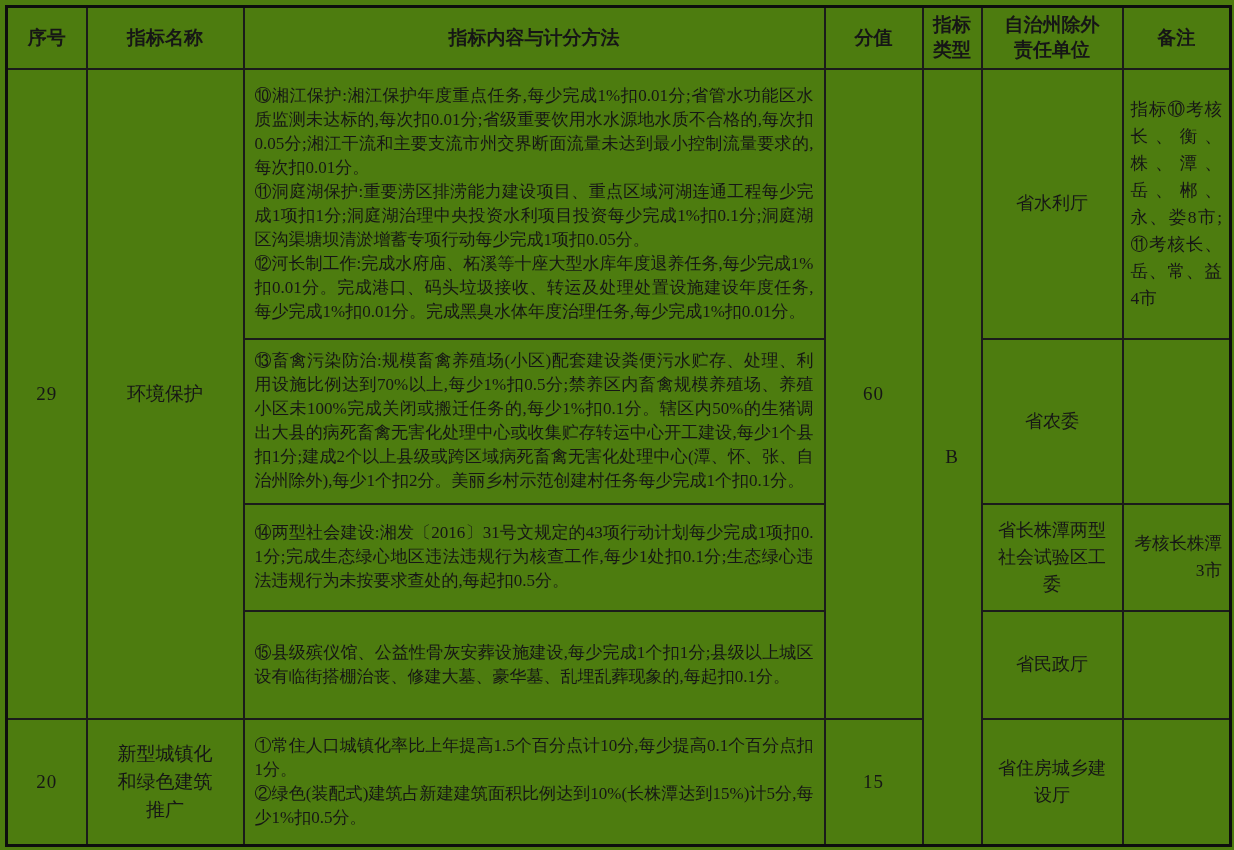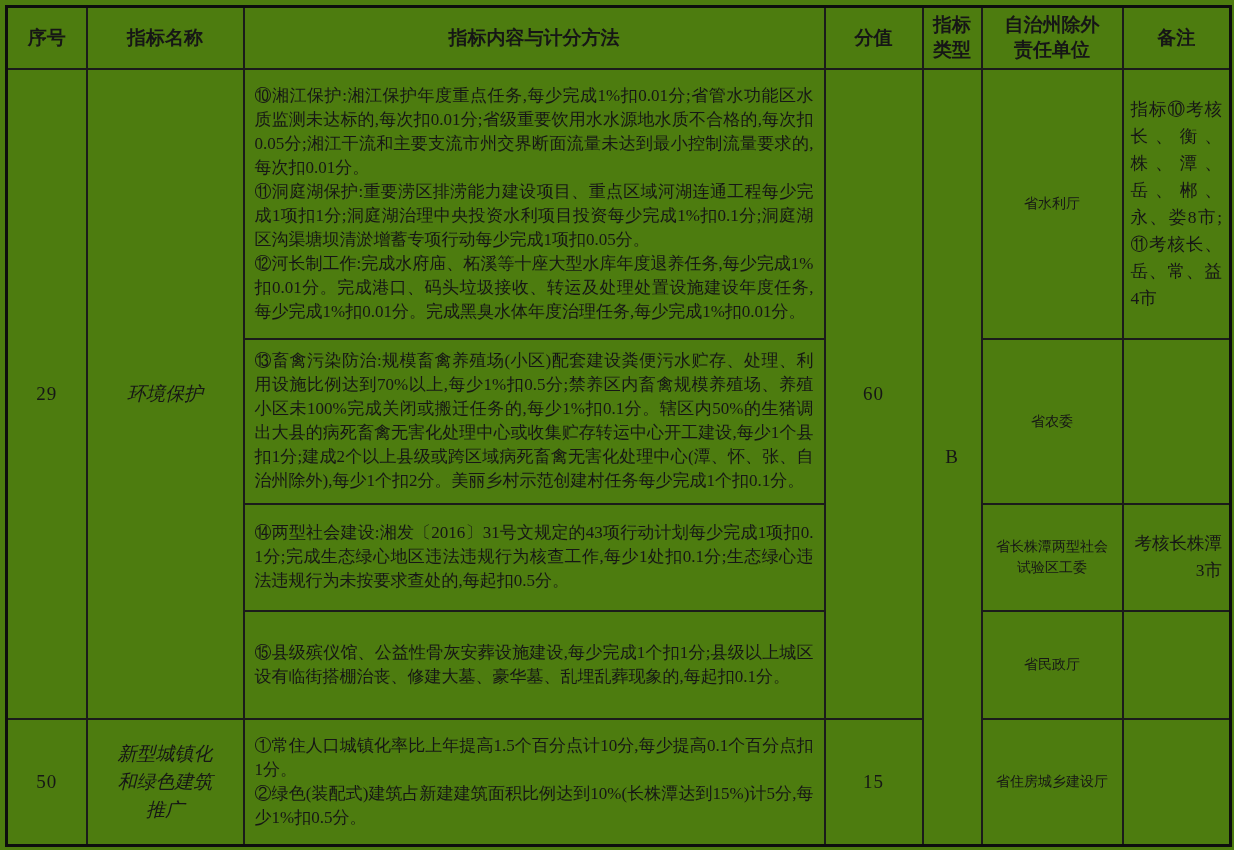--- a/index.html
+++ b/index.html
@@ -43,35 +43,34 @@
     font-size: 19px;
     text-align: center;
     letter-spacing: 1px;
     margin-left: 16px;
   }
   .name-cell {
     font-size: 19px;
     text-align: center;
     padding: 0 28px;
     line-height: 1.45;
-    font-style: italic;
   }
   .content-cell {
     font-size: 17px;
     line-height: 24px;
     text-align: justify;
     text-justify: inter-character;
     word-break: break-all;
     padding: 1px 10px;
   }
   .content-cell p {
     margin: 0;
   }
   .unit-cell {
-    font-size: 14px;
+    font-size: 18px;
     text-align: center;
     line-height: 1.5;
     padding: 0 12px;
     word-break: break-all;
   }
   .remark-cell {
     font-size: 17.5px;
     line-height: 27px;
     text-align: justify;
     text-justify: inter-character;
@@ -143,21 +142,21 @@
         <td class="remark-cell" style="text-align:right; line-height:1.55;">考核长株潭3市</td>
       </tr>
       <tr style="height:108px">
         <td class="content-cell">
           <p>⑮县级殡仪馆、公益性骨灰安葬设施建设,每少完成1个扣1分;县级以上城区设有临街搭棚治丧、修建大墓、豪华墓、乱埋乱葬现象的,每起扣0.1分。</p>
         </td>
         <td class="unit-cell">省民政厅</td>
         <td class="remark-cell"></td>
       </tr>
       <tr style="height:127px">
-        <td class="seq-cell">50</td>
+        <td class="seq-cell">20</td>
         <td class="name-cell">新型城镇化和绿色建筑推广</td>
         <td class="content-cell">
           <p>①常住人口城镇化率比上年提高1.5个百分点计10分,每少提高0.1个百分点扣1分。</p>
           <p>②绿色(装配式)建筑占新建建筑面积比例达到10%(长株潭达到15%)计5分,每少1%扣0.5分。</p>
         </td>
         <td class="score-cell">15</td>
         <td class="unit-cell">省住房城乡建设厅</td>
         <td class="remark-cell"></td>
       </tr>
     </tbody>

